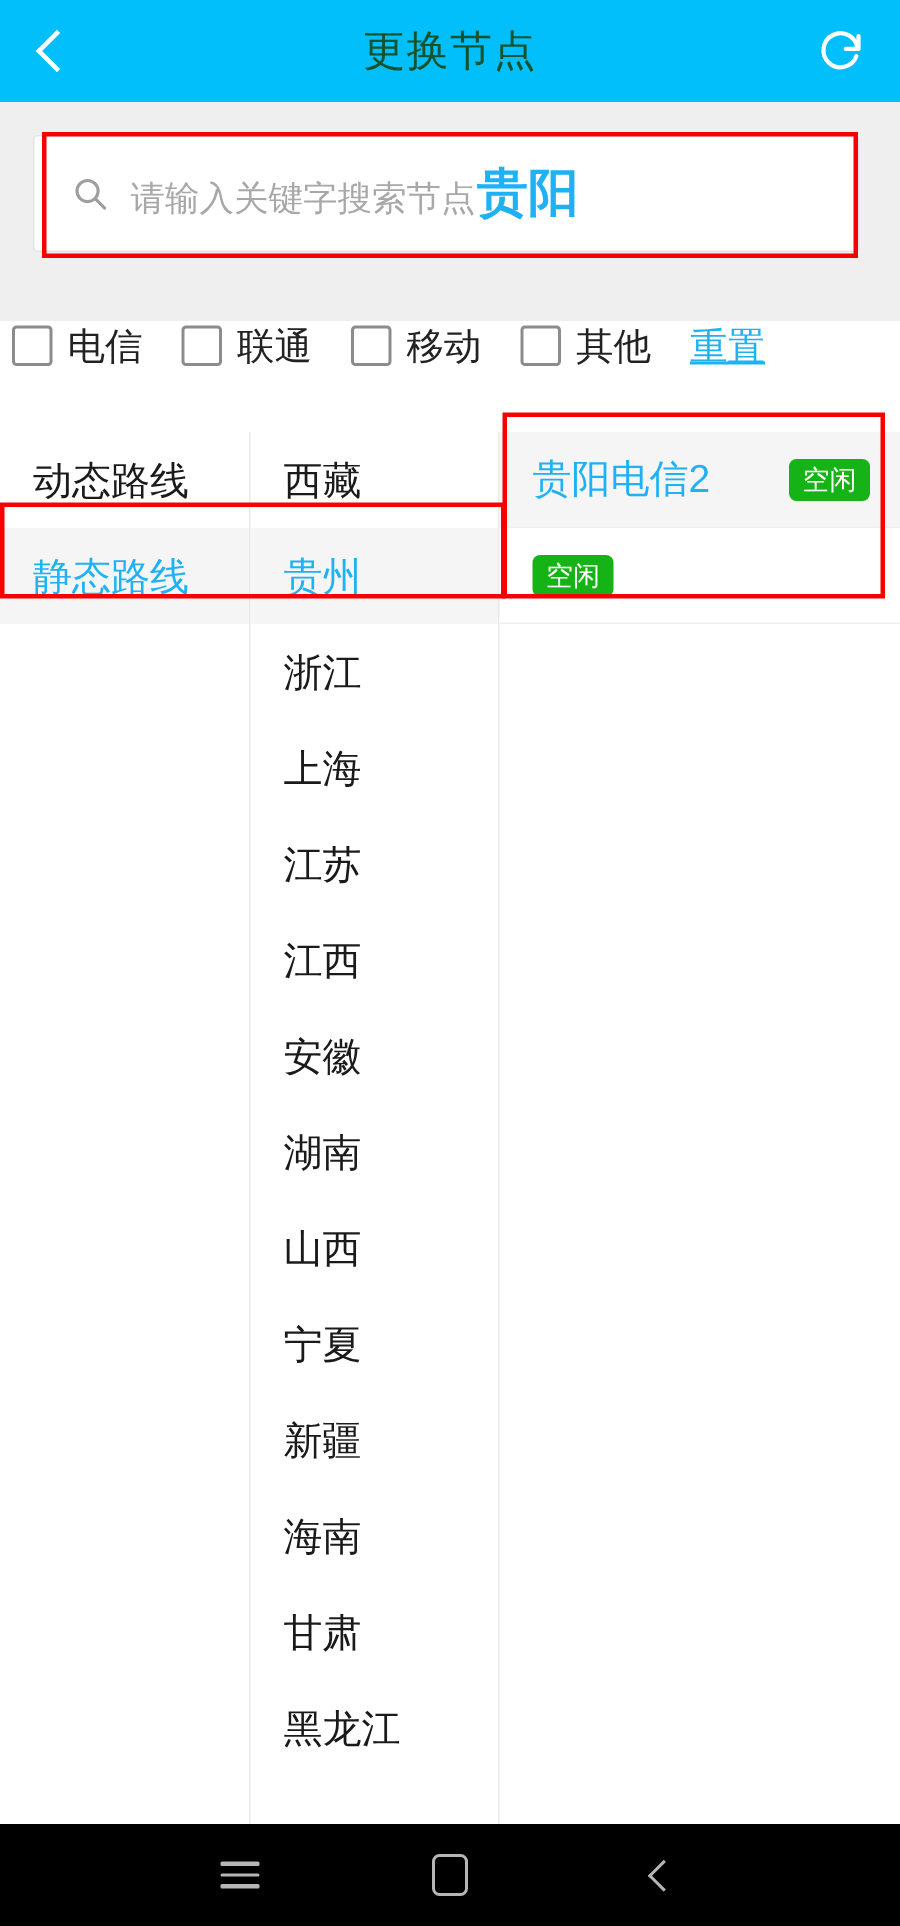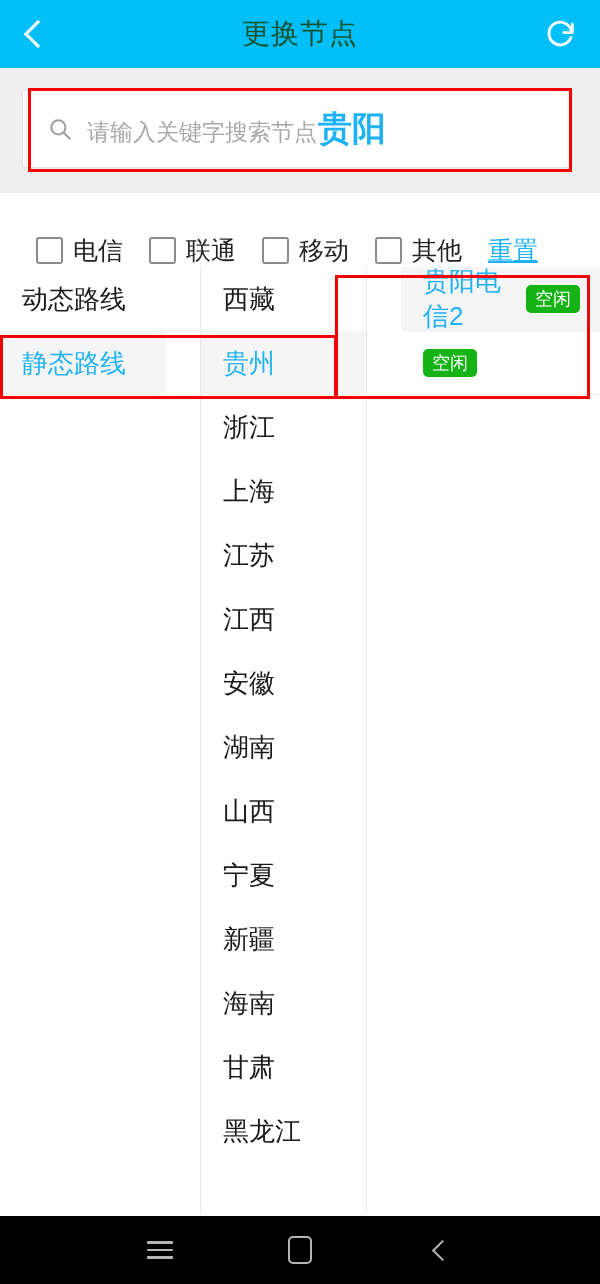--- a/index.html
+++ b/index.html
@@ -27,47 +27,47 @@
     position:absolute; left:0; right:0; text-align:center;
     color:#14532d; font-size:28px; letter-spacing:1px; pointer-events:none;
   }
   .header-refresh {
     margin-left:auto; width:78px; height:68px; display:flex;
     align-items:center; justify-content:center; cursor:pointer;
   }
 
   
   .search-zone {
-    background:#efefef; padding:22px 27px 22px 22px; height:125px;
+    background:#efefef; padding:22px 27px 22px 22px; height:146px;
   }
   .search-box {
     background:#fff; border:1px solid #e3e3e3; border-radius:3px;
     height:78px; display:flex; align-items:center; padding:0 24px;
   }
   .search-icon { flex:0 0 auto; margin-right:14px; display:flex; align-items:center; }
   .search-text { display:flex; align-items:baseline; white-space:nowrap; overflow:hidden; }
   .search-ph { color:#a8a8a8; font-size:23px; }
   .search-val { color:#1EB2F5; font-size:34px; font-weight:bold; margin-left:1px;font-family:Liberation Mono, monospace; }
 
   
   .filters {
-    height:74px; display:flex; align-items:flex-end; padding-left:36px; background:#fff;
+    height:74px; display:flex; align-items:flex-start; padding-left:8px; background:#fff;
   }
   .filter-item { display:flex; align-items:center; margin-right:26px; cursor:pointer; }
   .cbox {
     width:27px; height:27px; border:2.5px solid #8c8c8c; border-radius:3px;
     background:#fff; margin-right:10px; flex:0 0 auto;
   }
   .filter-label { font-size:25px; color:#222; }
   .reset-link {
     font-size:25px; color:#1EB2F5; text-decoration:underline; cursor:pointer;
   }
 
   
-  .columns { display:flex; height:945px; background:#fff; position:relative;gap:34px; }
+  .columns { display:flex; height:945px; background:#fff; position:relative; }
   .col { height:100%; overflow:hidden; }
   .col-routes { width:166px; }
   .col-provinces { width:167px; border-left:1px solid #e8e8e8; border-right:1px solid #e8e8e8;font-family:Liberation Mono, monospace; }
   .col-nodes { flex:1; }
 
   .row {
     height:64px; display:flex; align-items:center; padding-left:22px;
     font-size:26px; color:#1a1a1a; cursor:pointer; background:#fff;
   }
   .row.selected { background:#f5f5f5; color:#1EB2F5; }

